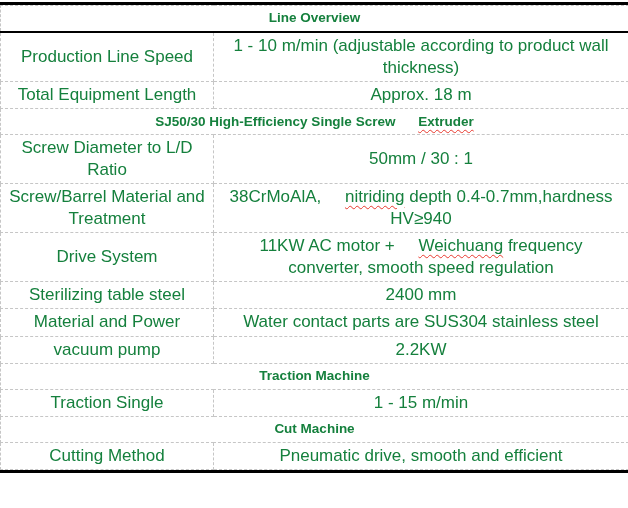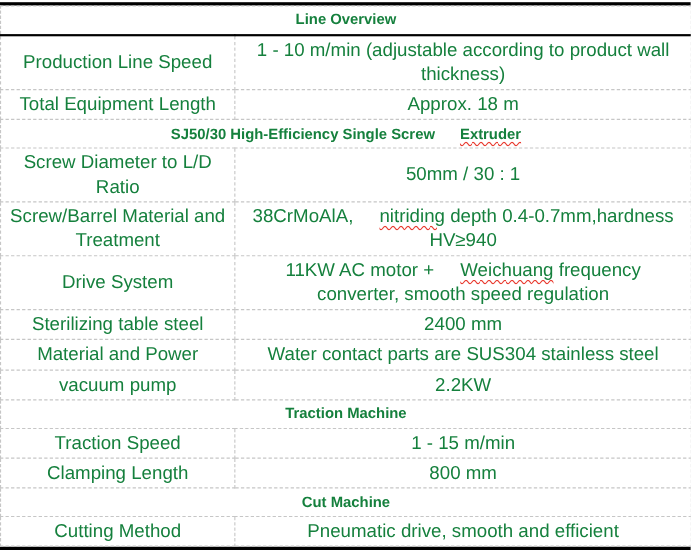--- a/index.html
+++ b/index.html
@@ -105,26 +105,22 @@
         </tr>
         <tr class="h-s">
           <td>vacuum pump</td>
           <td>2.2KW</td>
         </tr>
 
         <tr class="h-s">
           <td colspan="2" class="section-title-cell">Traction Machine</td>
         </tr>
         <tr class="h-s">
-          <td>Traction Speed</td>
+          <td>Traction Single</td>
           <td>1 - 15 m/min</td>
-        </tr>
-        <tr class="h-s">
-          <td>Clamping Length</td>
-          <td>800 mm</td>
         </tr>
 
         <tr class="h-s">
           <td colspan="2" class="section-title-cell">Cut Machine</td>
         </tr>
         <tr class="h-s">
           <td>Cutting Method</td>
           <td>Pneumatic drive, smooth and efficient</td>
         </tr>
 

